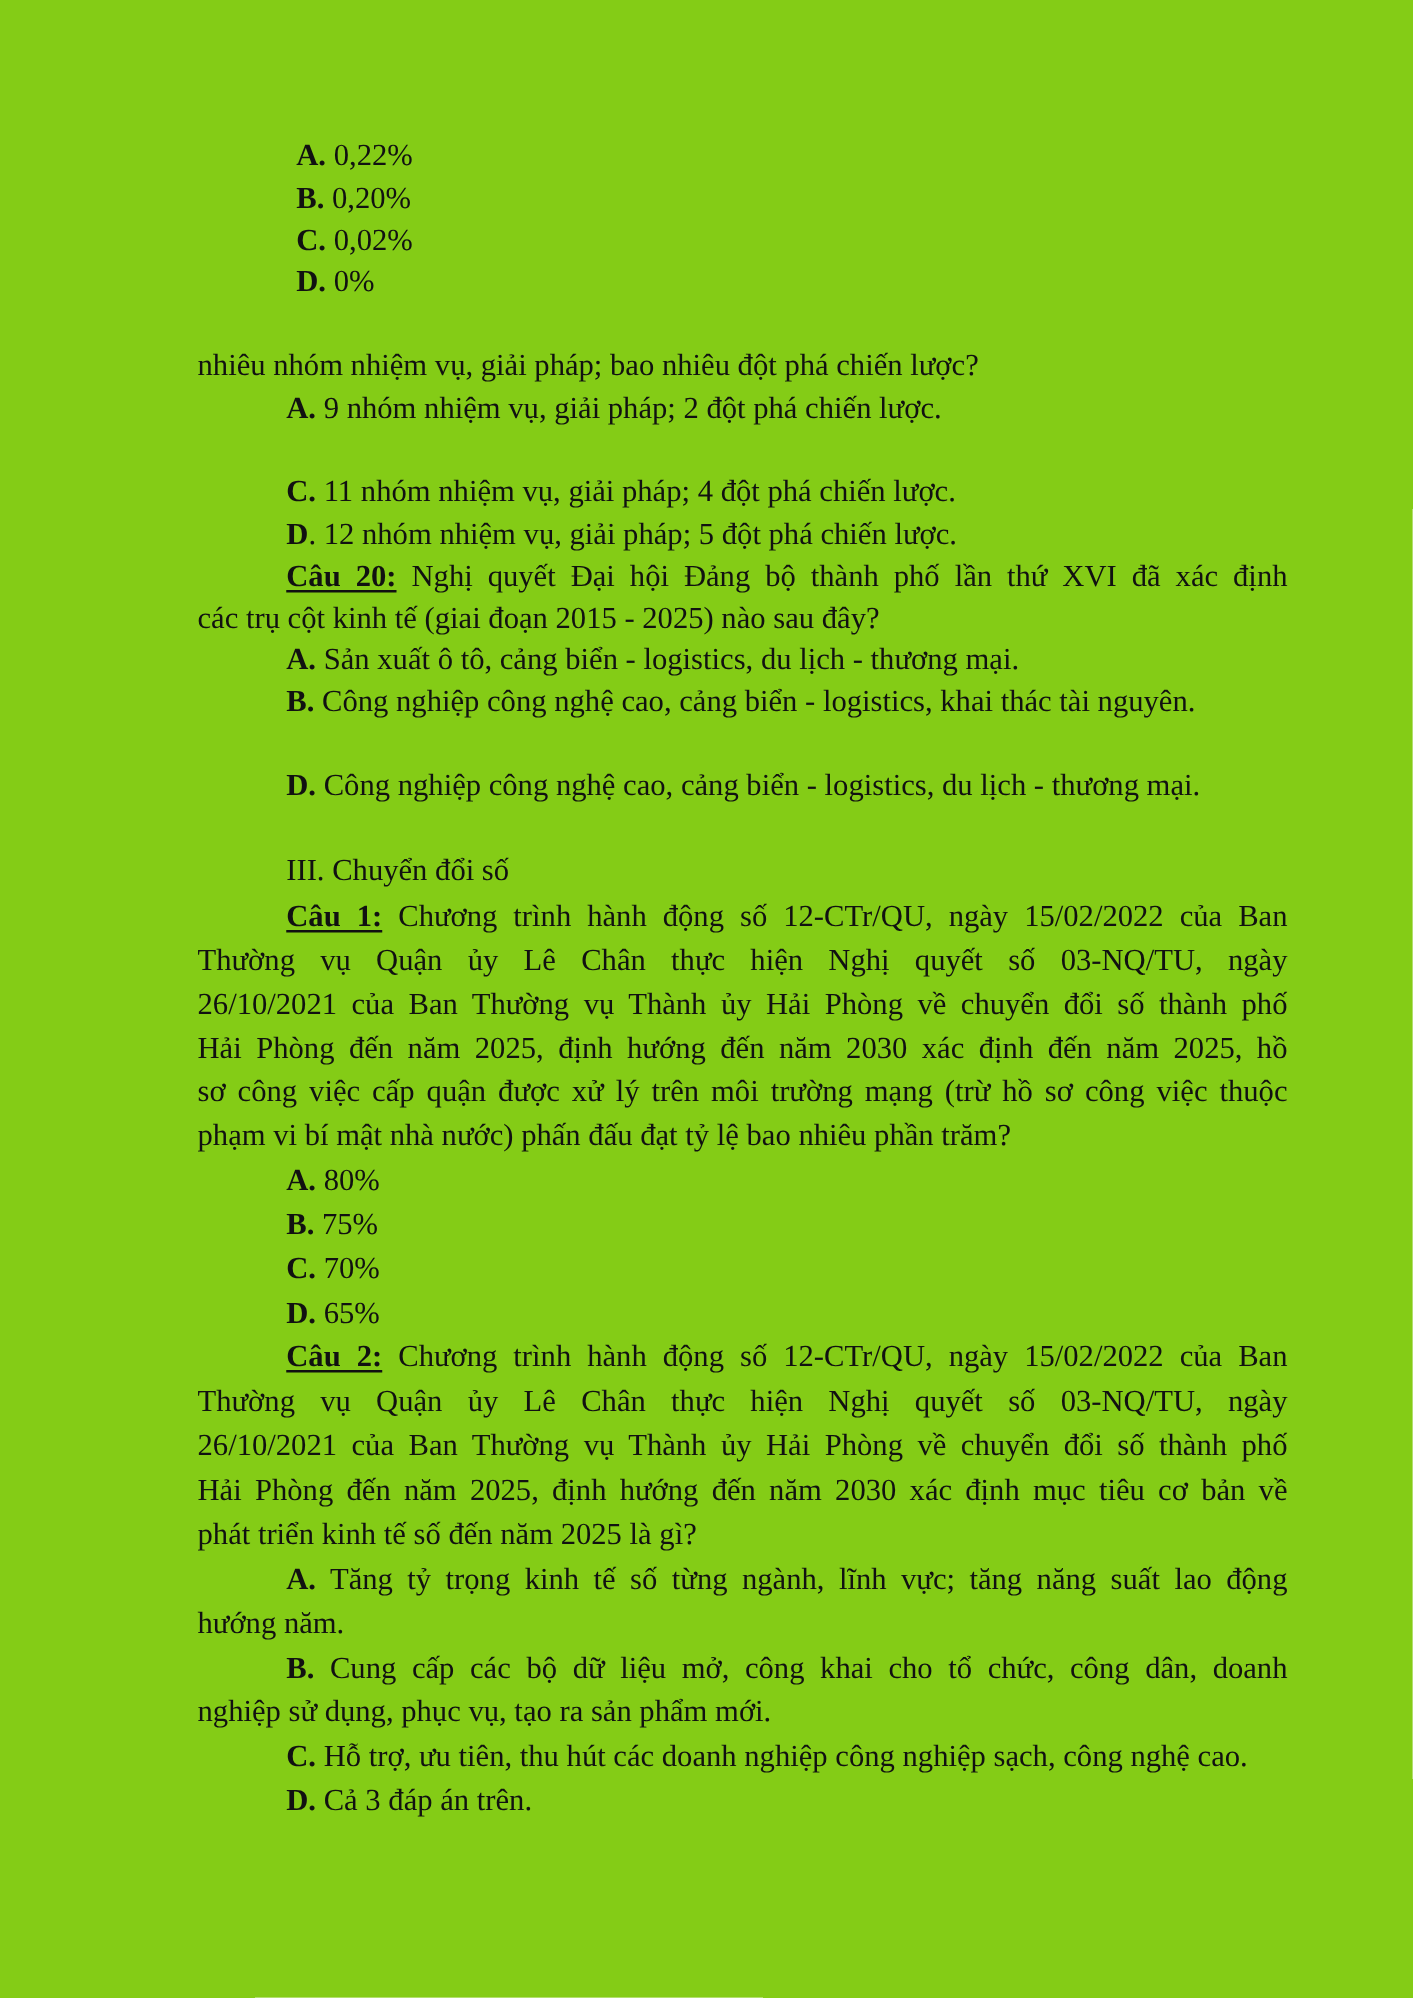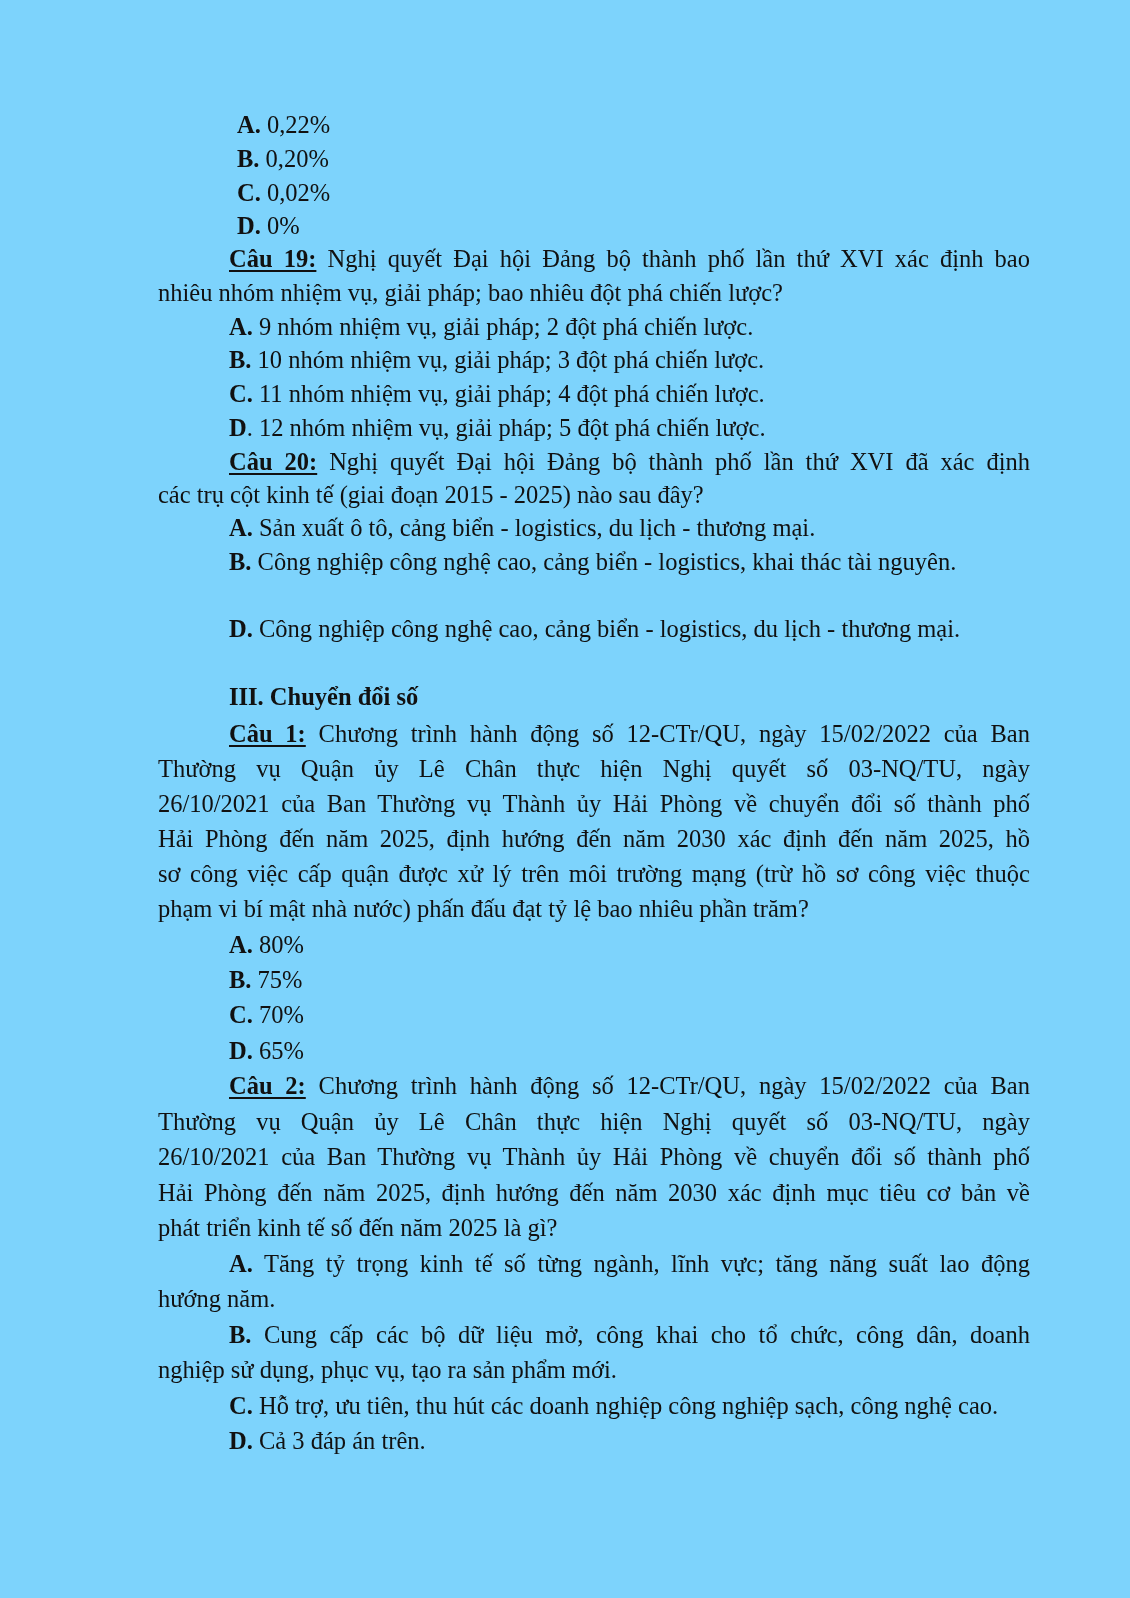--- a/index.html
+++ b/index.html
@@ -1,52 +1,50 @@
 <!DOCTYPE html>
 <html><head>
 <meta charset="utf-8">
 <style>
   html, body { margin: 0; padding: 0; background: #ffffff; }
   body {
     width: 1130px; height: 1598px; overflow: hidden; position: relative;
     font-family: "Liberation Serif", "DejaVu Serif", serif;
     color: #111111;
   }
-  .page { position: absolute; left: 0; top: 0; width: 1130px; height: 1598px; background: #7dd3fc; }
+  .page { position: absolute; left: 0; top: 0; width: 1130px; height: 1598px; background: #84cc16; }
   .line {
     position: absolute;
     font-size: 24.5px;
     line-height: 34px;
     white-space: nowrap;
   }
   .full {
     left: 158px; width: 872px;
     text-align: justify; text-align-last: justify; white-space: normal;
   }
   .full.last { text-align-last: left; }
   .opt { left: 229px; }
   .opt2 { left: 237px; }
   .lbl { font-weight: bold; }
   .q { font-weight: bold; text-decoration: underline; text-underline-offset: 3px; }
-  .heading { font-weight: bold; left: 229px; }
+  .heading { font-weight: normal; left: 229px; }
 </style>
 </head>
 <body>
 
 <div class="page">
 
   <div class="line opt2" style="top:108px"><span class="lbl">A.</span><span> 0,22%</span></div>
   <div class="line opt2" style="top:142px"><span class="lbl">B.</span><span> 0,20%</span></div>
   <div class="line opt2" style="top:176px"><span class="lbl">C.</span><span> 0,02%</span></div>
   <div class="line opt2" style="top:209px"><span class="lbl">D.</span><span> 0%</span></div>
 
-  <div class="line full" style="top:242px; padding-left:71px; width:801px;"><span class="q">Câu 19:</span><span> Nghị quyết Đại hội Đảng bộ thành phố lần thứ XVI xác định bao</span></div>
   <div class="line full last" style="top:276px">nhiêu nhóm nhiệm vụ, giải pháp; bao nhiêu đột phá chiến lược?</div>
   <div class="line opt" style="top:310px"><span class="lbl">A.</span><span> 9 nhóm nhiệm vụ, giải pháp; 2 đột phá chiến lược.</span></div>
-  <div class="line opt" style="top:343px"><span class="lbl">B.</span><span> 10 nhóm nhiệm vụ, giải pháp; 3 đột phá chiến lược.</span></div>
   <div class="line opt" style="top:377px"><span class="lbl">C.</span><span> 11 nhóm nhiệm vụ, giải pháp; 4 đột phá chiến lược.</span></div>
   <div class="line opt" style="top:411px"><span class="lbl">D</span><span>. 12 nhóm nhiệm vụ, giải pháp; 5 đột phá chiến lược.</span></div>
 
   <div class="line full" style="top:445px; padding-left:71px; width:801px;"><span class="q">Câu 20:</span><span> Nghị quyết Đại hội Đảng bộ thành phố lần thứ XVI đã xác định</span></div>
   <div class="line full last" style="top:478px">các trụ cột kinh tế (giai đoạn 2015 - 2025) nào sau đây?</div>
   <div class="line opt" style="top:511px"><span class="lbl">A.</span><span> Sản xuất ô tô, cảng biển - logistics, du lịch - thương mại.</span></div>
   <div class="line opt" style="top:545px"><span class="lbl">B.</span><span> Công nghiệp công nghệ cao, cảng biển - logistics, khai thác tài nguyên.</span></div>
   <div class="line opt" style="top:612px"><span class="lbl">D.</span><span> Công nghiệp công nghệ cao, cảng biển - logistics, du lịch - thương mại.</span></div>
 
   <div class="line heading" style="top:680px">III. Chuyển đổi số</div>

